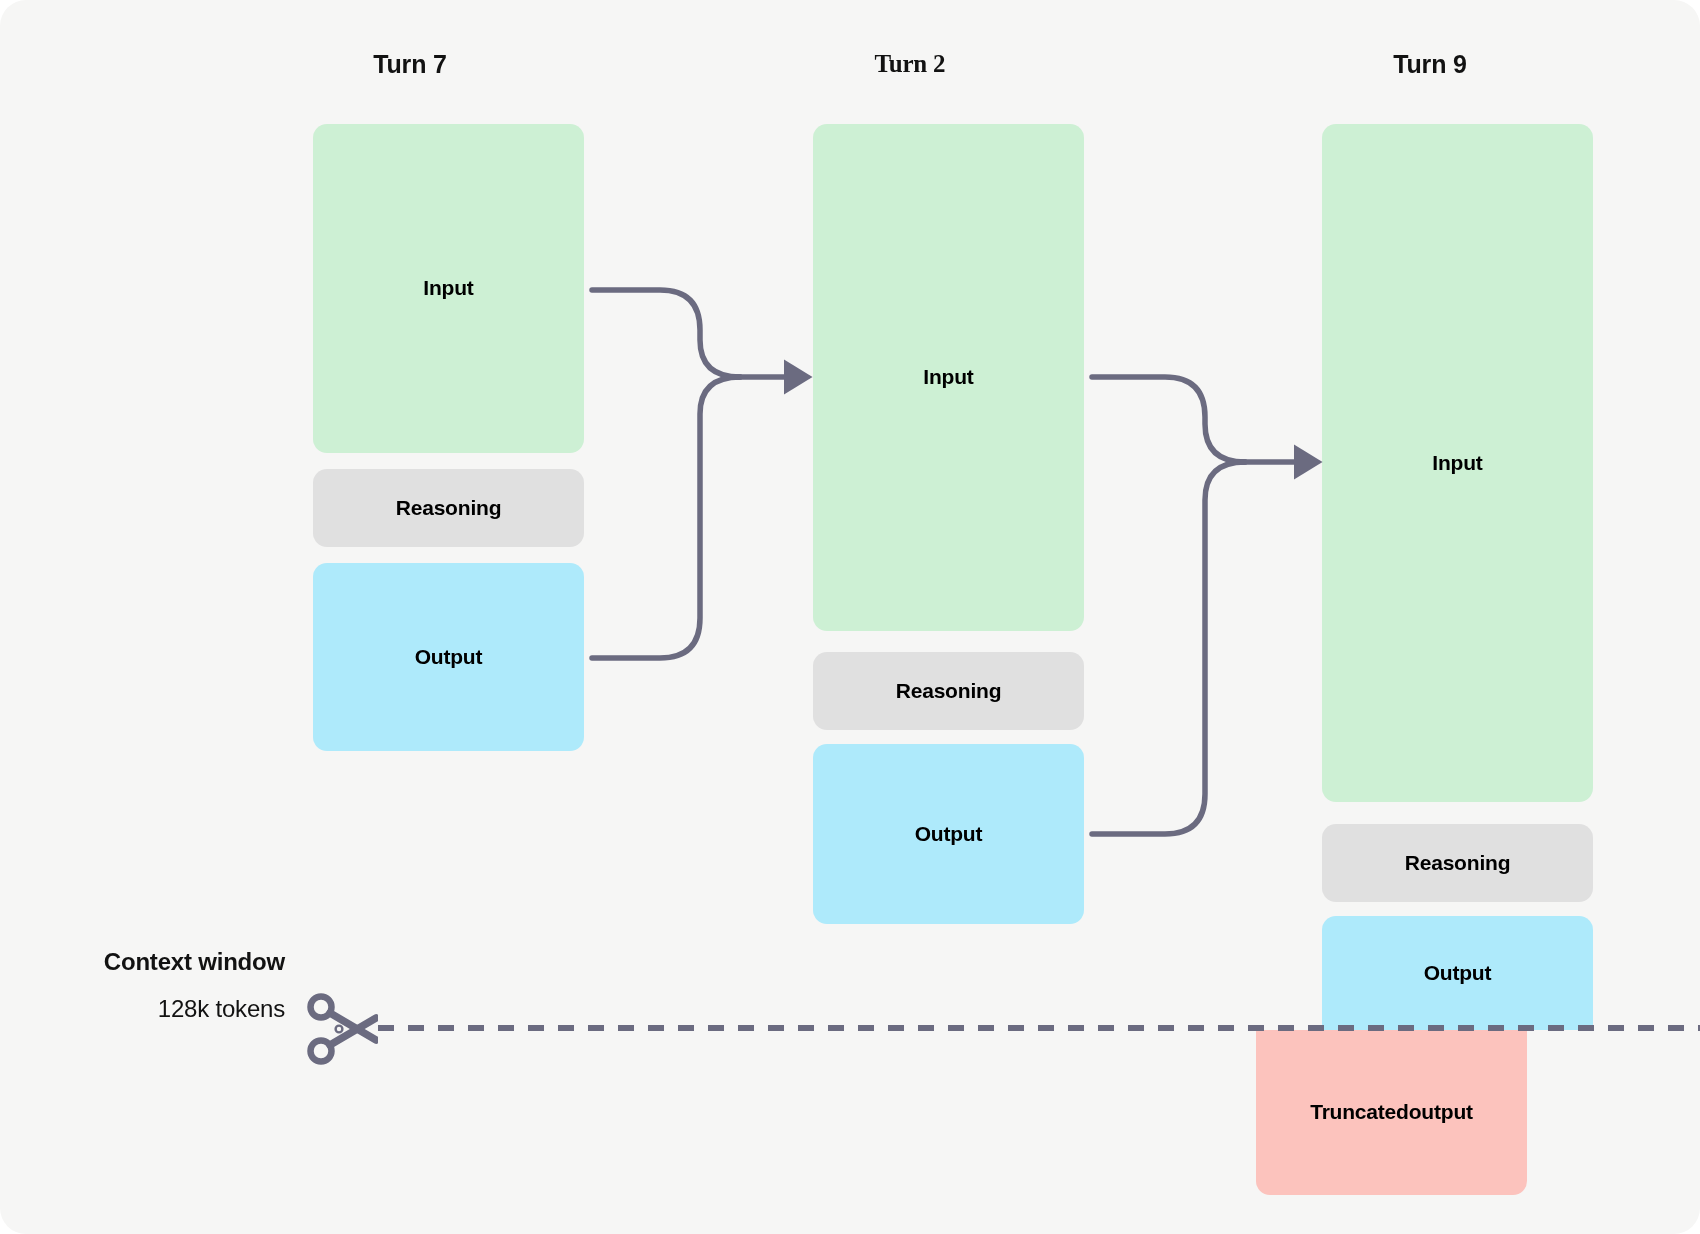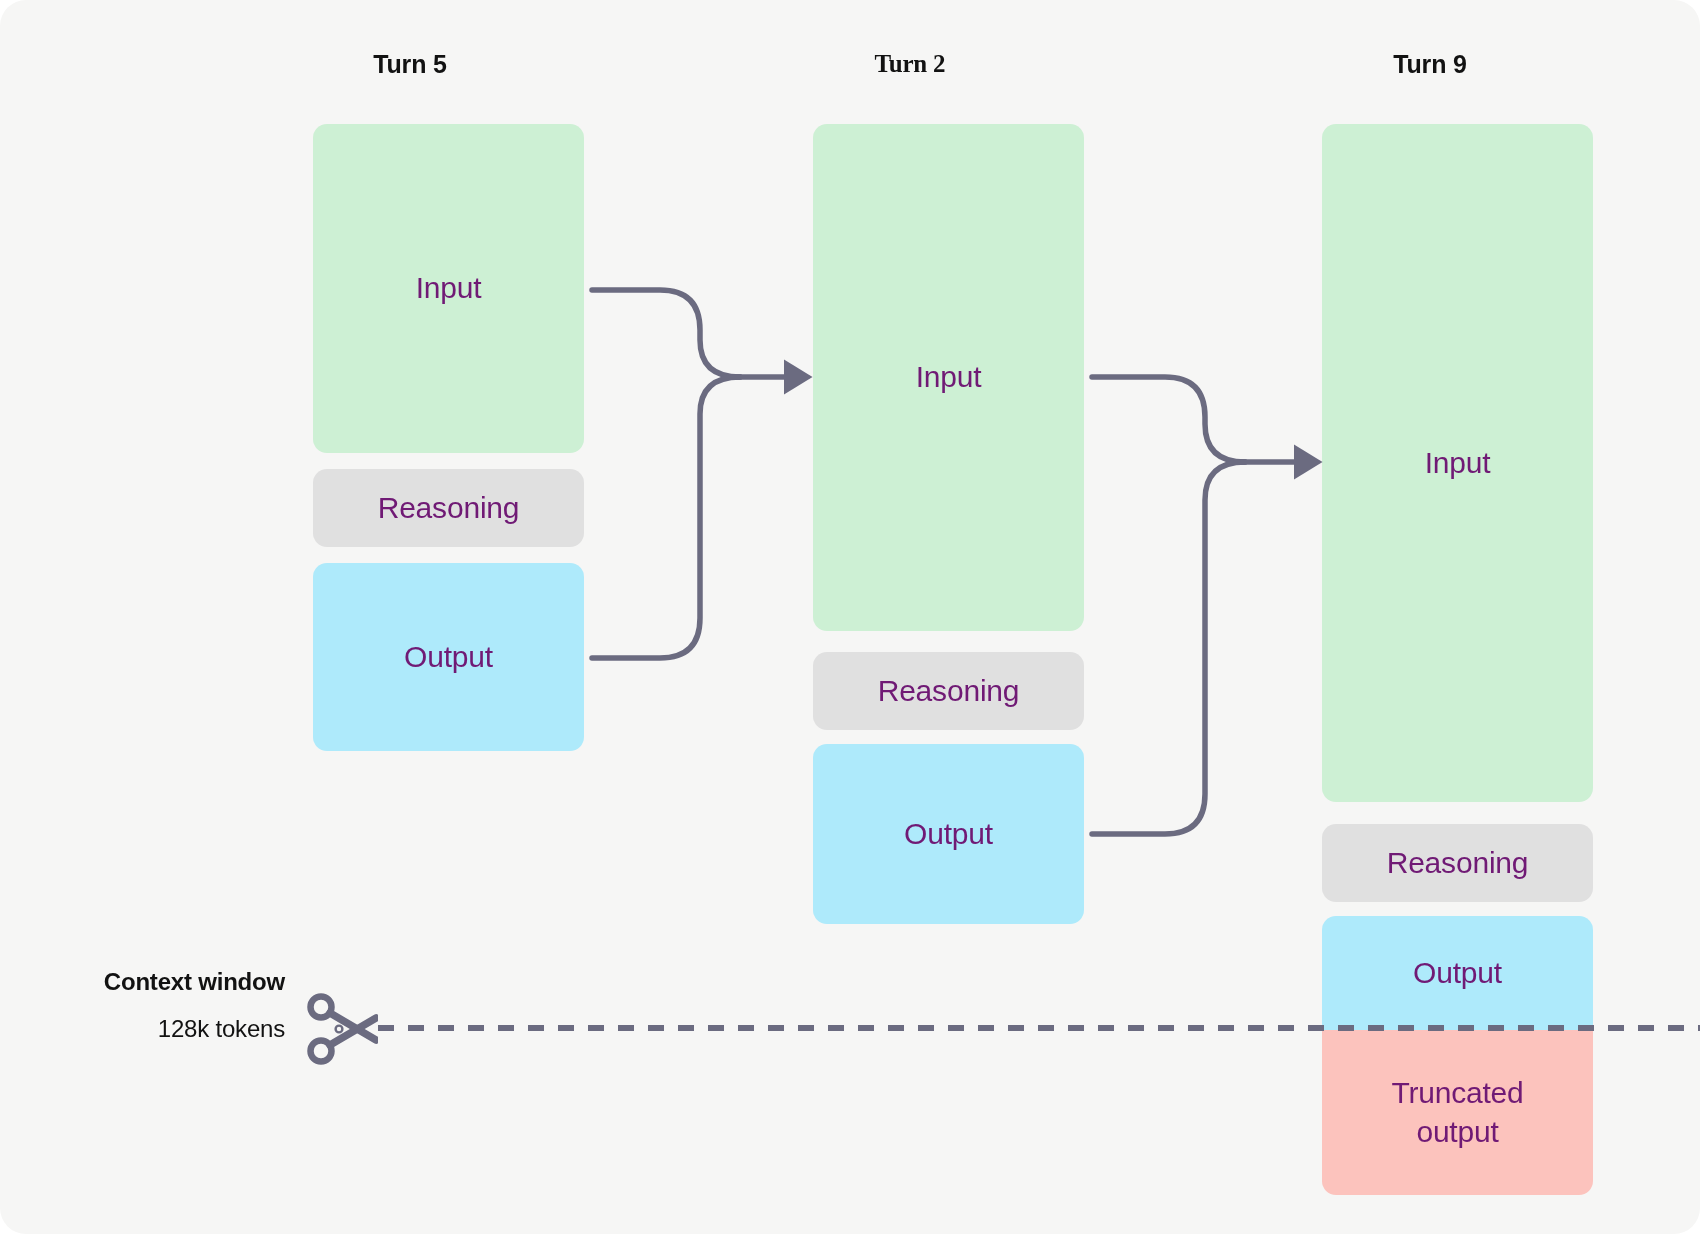--- a/index.html
+++ b/index.html
@@ -26,23 +26,23 @@
     letter-spacing: -0.2px;
     white-space: nowrap;
   }
 
   .block {
     position: absolute;
     border-radius: 14px;
     display: flex;
     align-items: center;
     justify-content: center;
-    color: #701a75;
-    font-size: 30px;
-    font-weight: 400;
+    color: #000000;
+    font-size: 21px;
+    font-weight: 700;
     letter-spacing: -0.2px;
     line-height: 1.28;
     text-align: center;
   }
   .block.input     { background: #cdf0d4; }
   .block.reasoning { background: #e0e0e0; text-align: right; }
   .block.output    { background: #aeeafb; }
   .block.truncated { background: #fcc3bd; }
 
   
@@ -65,21 +65,21 @@
   .ctx-label .line1 { font-size: 24px; font-weight: 700; letter-spacing: -0.2px; }
   .ctx-label .line2 { font-size: 24px; font-weight: 400; letter-spacing: -0.2px; margin-top: 19px; }
 
   #scissors { position: absolute; }
 </style>
 </head>
 <body>
 
 <div id="canvas">
 
-  <div class="turn-title" style="left:310px; top:50px; width:200px;">Turn 5</div>
+  <div class="turn-title" style="left:310px; top:50px; width:200px;">Turn 7</div>
   <div class="turn-title" style="left:810px; top:50px; width:200px;font-family:Liberation Serif, serif;">Turn 2</div>
   <div class="turn-title" style="left:1330px; top:50px; width:200px;">Turn 9</div>
 
   <div class="block input" style="left:313px; top:124px; width:271px; height:329px;">
     <span>Input</span>
   </div>
   <div class="block reasoning" style="left:313px; top:469px; width:271px; height:78px;">
     <span>Reasoning</span>
   </div>
   <div class="block output" style="left:313px; top:563px; width:271px; height:188px;">
@@ -98,21 +98,21 @@
 
   <div class="block input" style="left:1322px; top:124px; width:271px; height:678px;">
     <span>Input</span>
   </div>
   <div class="block reasoning" style="left:1322px; top:824px; width:271px; height:78px;">
     <span>Reasoning</span>
   </div>
   <div class="block output output-cut" style="left:1322px; top:916px; width:271px; height:114px;">
     <span>Output</span>
   </div>
-  <div class="block truncated truncated-cut" style="left:1322px; top:1030px; width:271px; height:165px; flex-direction:column;">
+  <div class="block truncated truncated-cut" style="left:1256px; top:1030px; width:271px; height:165px; flex-direction:row;">
     <span>Truncated</span>
     <span>output</span>
   </div>
 
   <svg id="connectors" viewBox="0 0 1700 1234">
     <defs>
       <marker id="arrowhead" markerWidth="9" markerHeight="9" refX="1.1" refY="3.2" orient="auto" markerUnits="strokeWidth">
         <path d="M 0 0 L 5.2 3.2 L 0 6.4 Z" fill="#6b6b80"></path>
       </marker>
     </defs>
@@ -135,18 +135,18 @@
   <svg id="scissors" style="left:306px; top:990px; width:72px; height:78px;" viewBox="0 0 72 78">
     <g stroke="#6b6b80" fill="none" stroke-linecap="round" stroke-linejoin="round">
       <circle cx="15" cy="17" r="10.5" stroke-width="6.5"></circle>
       <circle cx="15" cy="61" r="10.5" stroke-width="6.5"></circle>
       <path d="M 24 23 L 70 50" stroke-width="7.5"></path>
       <path d="M 24 55 L 70 28" stroke-width="7.5"></path>
     </g>
     <circle cx="33" cy="39" r="3.4" fill="#f6f6f5" stroke="#6b6b80" stroke-width="2.4"></circle>
   </svg>
 
-  <div class="ctx-label" style="left:0px; top:968px; width:285px;">
+  <div class="ctx-label" style="left:0px; top:948px; width:285px;">
     <div class="line1">Context window</div>
     <div class="line2">128k tokens</div>
   </div>
 
 </div>
 
 </body></html>

